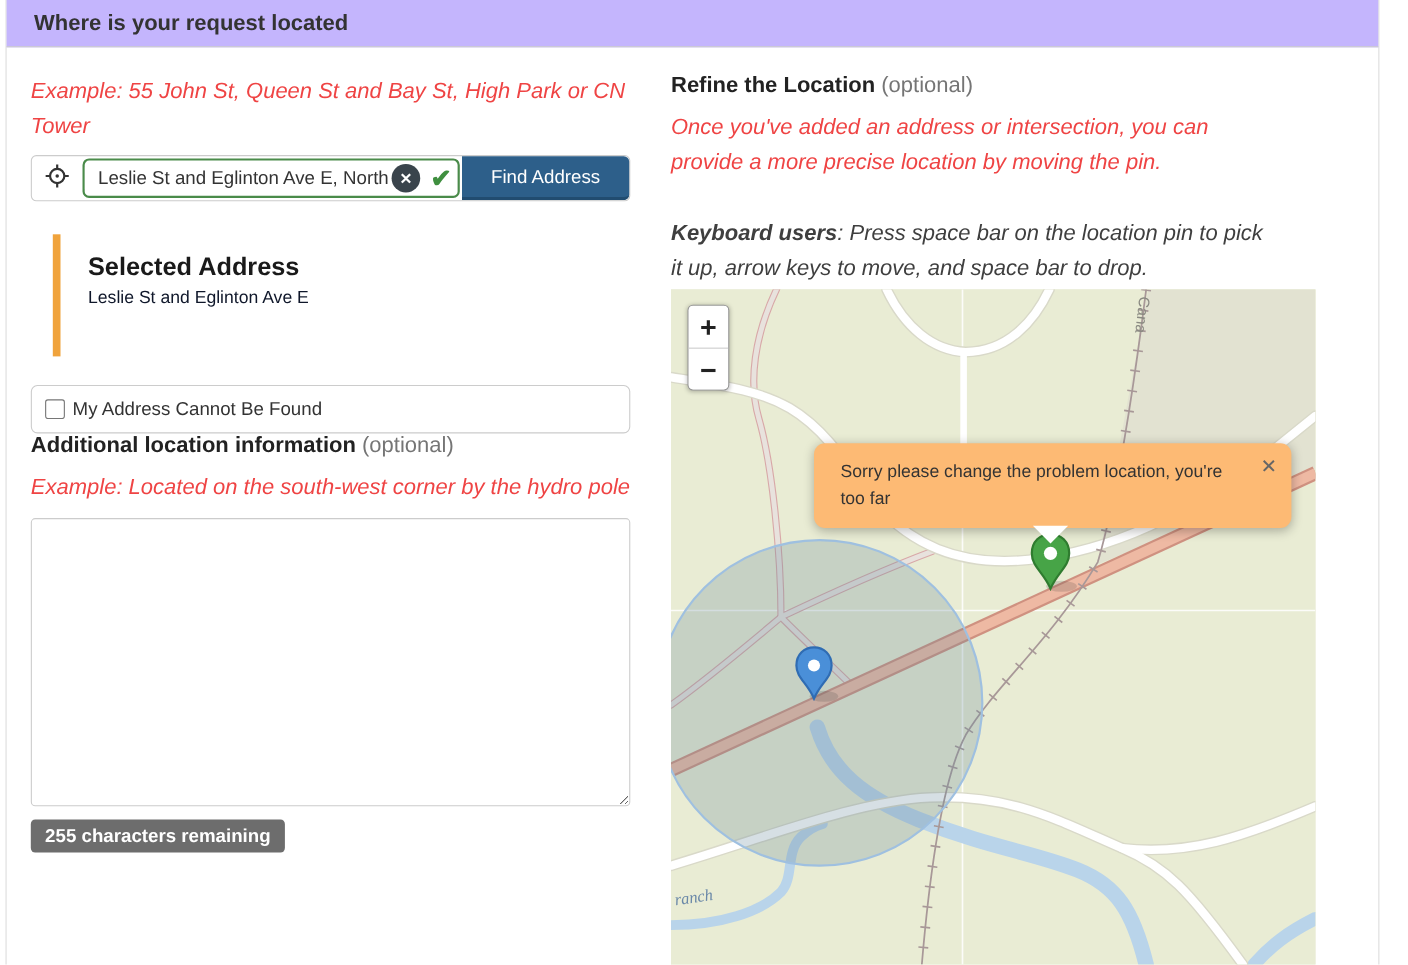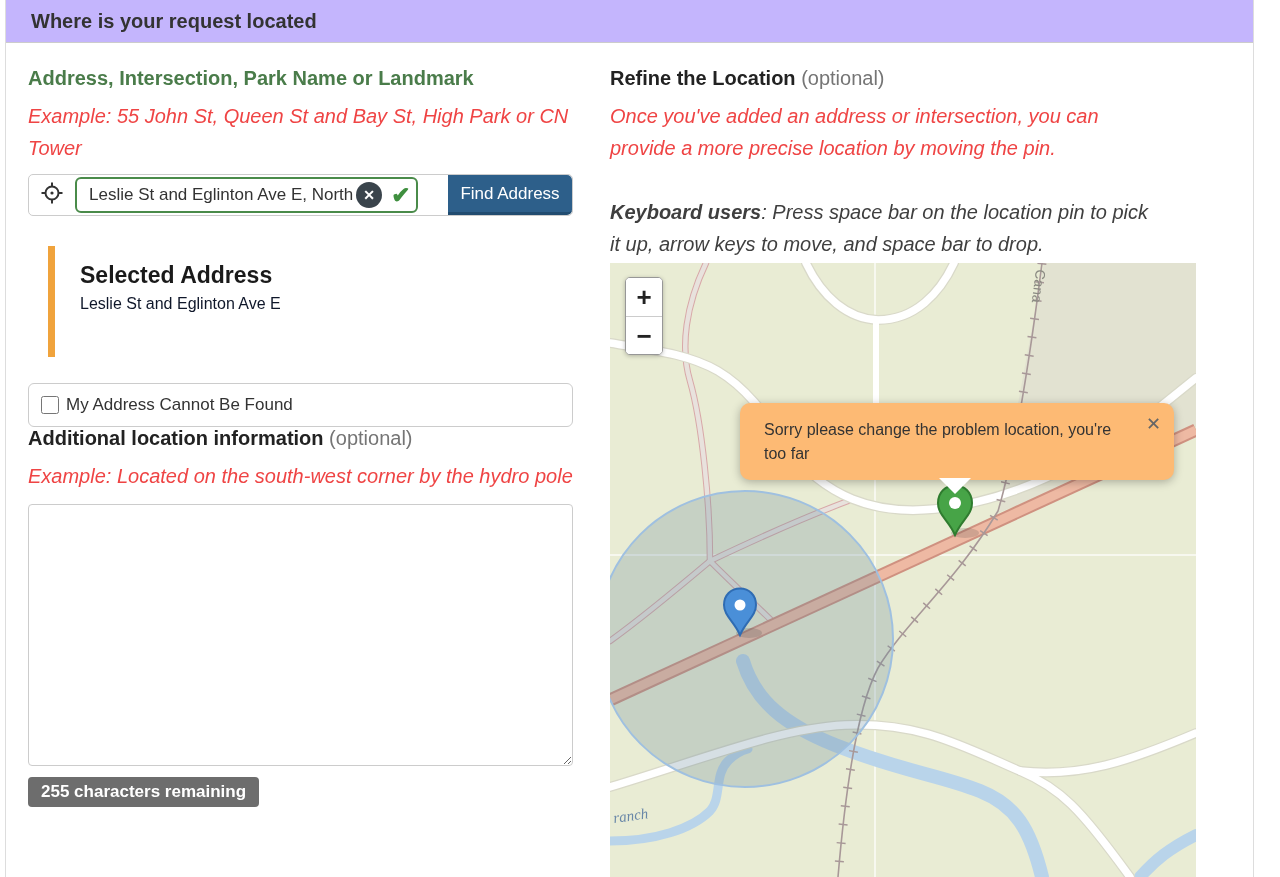--- a/index.html
+++ b/index.html
@@ -43,24 +43,23 @@
     flex:1; min-width:0; border:none; outline:none; font-size:17px; color:#333;
     padding:0 0 0 12px; font-family:"Liberation Sans", sans-serif;
   }
   .clear-btn {
     flex:0 0 26px; height:26px; margin:0 4px 0 2px; border-radius:50%;
     background:#3a444c; color:#fff; font-size:14px; font-weight:700;
     display:flex; align-items:center; justify-content:center; cursor:pointer;
   }
   .valid-check { flex:0 0 30px; color:#3f8f3f; font-size:23px; font-weight:700; text-align:center; }
   .find-btn {
-    width:124px; background:#2d5f8a; border:none; border-bottom:3px solid #214c70;
+    width:152px; background:#2d5f8a; border:none; border-bottom:3px solid #214c70;
     border-radius:0 5px 5px 0; color:#fff; font-size:17px; cursor:pointer;
     font-family:"Liberation Sans", sans-serif;
-    margin-left:28px;
   }
 
   
   .selected {
     margin:30px 0 0 20px; border-left:7px solid #f0a33c; padding:16px 0 44px 25px;
   }
   .selected .sel-title { font-size:23px; font-weight:700; color:#1a1a1a; margin-bottom:6px; }
   .selected .sel-value { font-size:16px; color:#0f172a; }
 
   .checkbox-row {
@@ -119,21 +118,20 @@
 <body>
 
 <div class="panel">
   <div class="panel-header">
     <h2>Where is your request located</h2>
   </div>
 
   <div class="content">
 
     <div class="left-col">
-      <h3 class="section-heading green">Address, Intersection, Park Name or Landmark</h3>
       <p class="example">Example: 55 John St, Queen St and Bay St, High Park or CN Tower</p>
 
       <div class="addr-row">
         <div class="loc-cell">
           <span>
             <svg width="24" height="24" viewBox="0 0 24 24">
               <circle cx="12" cy="12" r="6.5" fill="none" stroke="#333" stroke-width="2"></circle>
               <circle cx="12" cy="12" r="1.6" fill="#333"></circle>
               <path d="M12 1.5v4.2M12 18.3v4.2M1.5 12h4.2M18.3 12h4.2" stroke="#333" stroke-width="2"></path>
             </svg>

